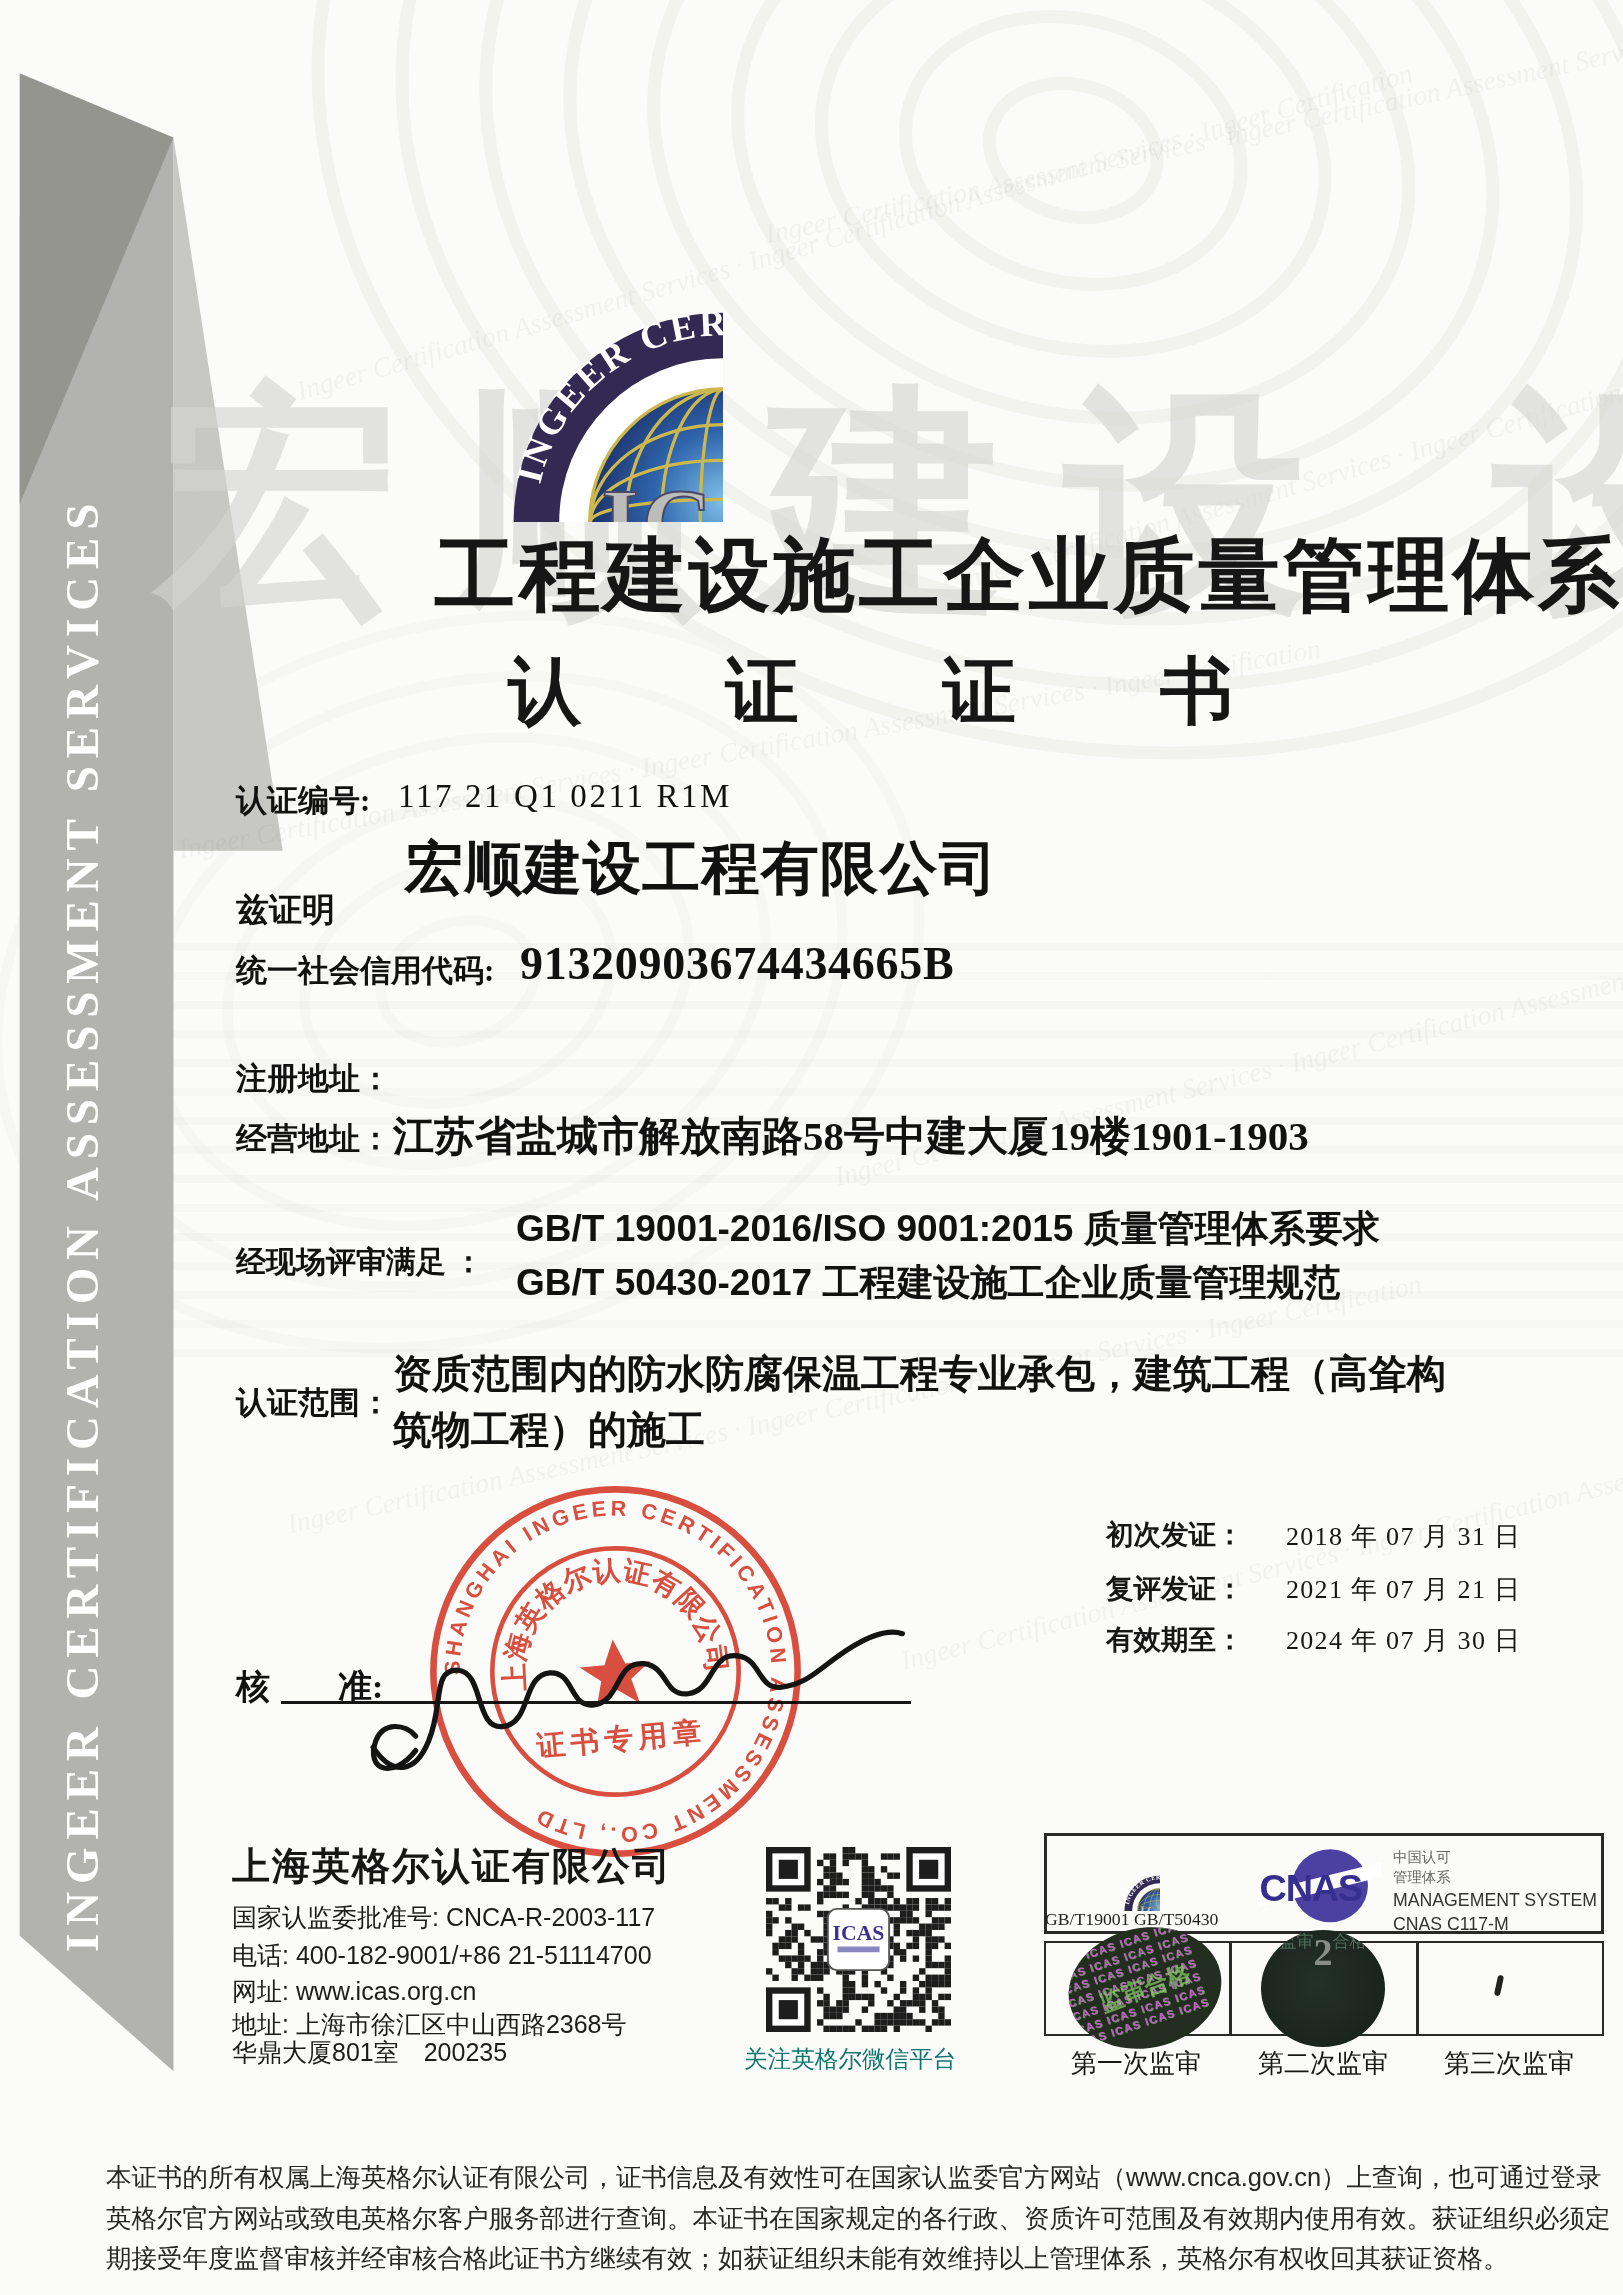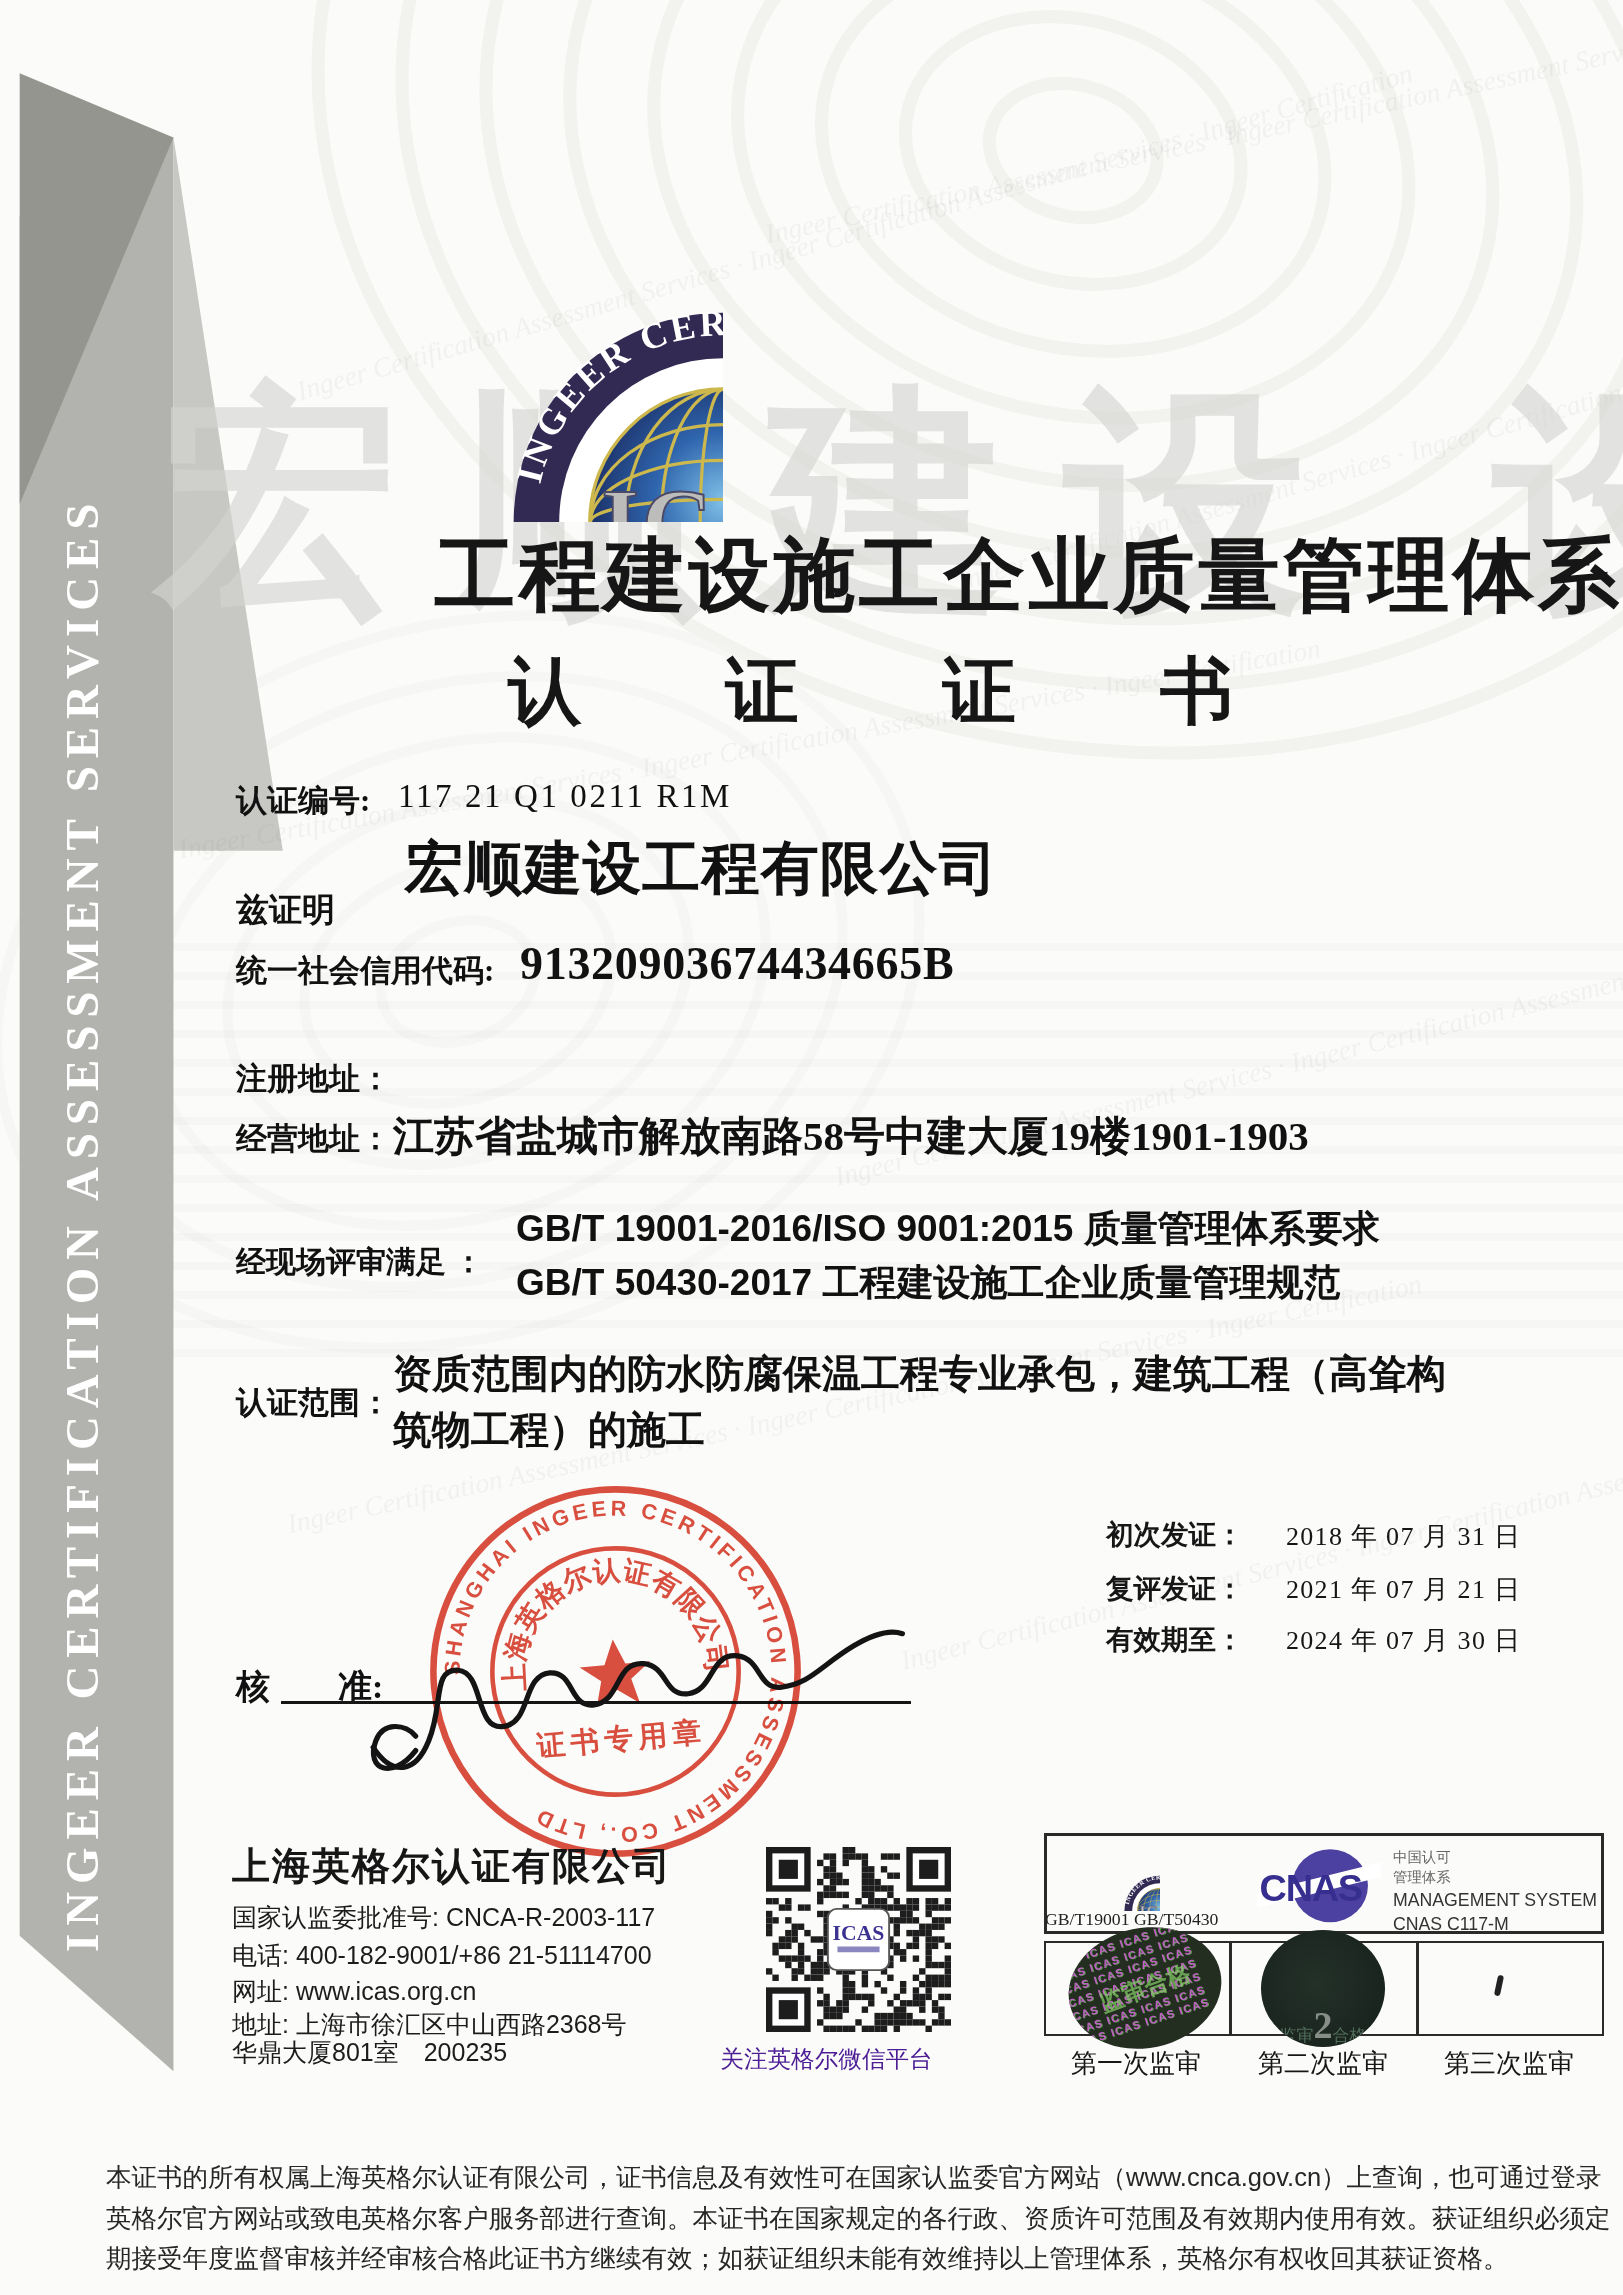--- a/index.html
+++ b/index.html
@@ -471,21 +471,21 @@
       <rect x="220" y="0" width="70" height="70" fill="#1d1d1d"></rect>
       <rect x="230" y="10" width="50" height="50" fill="#fff"></rect>
       <rect x="240" y="20" width="30" height="30" fill="#1d1d1d"></rect>
       <rect x="0" y="220" width="70" height="70" fill="#1d1d1d"></rect>
       <rect x="10" y="230" width="50" height="50" fill="#fff"></rect>
       <rect x="20" y="240" width="30" height="30" fill="#1d1d1d"></rect>
       <rect x="97" y="97" width="96" height="96" rx="14" fill="#fff" stroke="#555" stroke-width="3"></rect>
       <text x="145" y="145" text-anchor="middle" font-family="'Liberation Serif',serif" font-size="34" font-weight="bold" fill="#3b3190">ICAS</text>
       <rect x="112" y="156" width="66" height="9" fill="#8a86c0"></rect>
     </svg>
-  <div class="abs nowrap sans" style="left:708px;top:2043px;width:237px;text-align:center;font-size:23.6px;color:#4c1d95">关注英格尔微信平台</div>
+  <div class="abs nowrap sans" style="left:744px;top:2043px;width:237px;text-align:left;font-size:23.6px;color:#0f766e">关注英格尔微信平台</div>
 
   <div class="box-border" style="left:1044px;top:1833px;width:560px;height:101px"></div>
   <svg class="abs" style="left:1087px;top:1838px" width="73" height="73" viewBox="-330 -330 660 660">
       <use href="#icas-logo"></use>
     </svg>
   <div class="abs nowrap" style="left:1045px;top:1909px;width:164px;text-align:center;font-size:17.7px;color:#222">GB/T19001 GB/T50430</div>
   <svg class="abs" style="left:1257px;top:1845px" width="124" height="82" viewBox="0 0 190 125">
     <ellipse cx="112" cy="62" rx="58" ry="56" fill="#4c40a0"></ellipse>
     <rect x="-15" y="50" width="230" height="22" fill="#ffffff" transform="rotate(-14 95 62)"></rect>
     <text x="4" y="86" font-family="'Liberation Sans',sans-serif" font-weight="bold" font-size="58" letter-spacing="-2" fill="#372f8f">CNAS</text>
@@ -500,21 +500,21 @@
   <div class="divider" style="left:1416px;top:1941px;height:95px"></div>
 
   <div class="sticker" style="left:1068px;top:1928px;width:154px;height:120px;background:#232d20;transform:rotate(-12deg)">
     <div style="position:absolute;left:-6.5px;top:3.9px;width:170px;font-size:11px;font-weight:bold;line-height:13.7px;letter-spacing:1.3px;
          color:#c05fc5;text-shadow:0.7px 0.7px 0 #58a04a;font-family:'Liberation Sans',sans-serif;transform:rotate(-6deg)">ICAS ICAS ICAS ICAS ICAS ICAS ICAS ICAS ICAS ICAS ICAS ICAS ICAS ICAS ICAS ICAS ICAS ICAS ICAS ICAS ICAS ICAS ICAS ICAS ICAS ICAS ICAS ICAS</div>
     <div style="position:absolute;left:50%;top:50%;transform:translate(-50%,-50%) rotate(-8deg);font-size:23.6px;
          color:rgba(130,200,100,.75);font-weight:bold;white-space:nowrap">监审合格</div>
   </div>
 
   <div class="sticker" style="left:1261px;top:1930px;width:124px;height:117px;background:radial-gradient(circle at 45% 45%, #233129, #161f1a)">
-    <div style="position:absolute;inset:0;display:flex;align-items:flex-end;justify-content:center;opacity:.85">
+    <div style="position:absolute;inset:0;display:flex;align-items:flex-start;justify-content:center;opacity:.85">
       <span style="font-size:17px;color:#5a7a64">监审</span>
       <span class="b" style="font-size:38px;color:#99a099">2</span>
       <span style="font-size:17px;color:#5a7a64">合格</span>
     </div>
   </div>
 
   <div class="abs" style="left:1496px;top:1975px;width:5.9px;height:21px;background:#222;border-radius:3.3px;transform:rotate(12deg)"></div>
 
   <div class="surv-label" style="left:1038px">第一次监审</div>
   <div class="surv-label" style="left:1225px">第二次监审</div>

